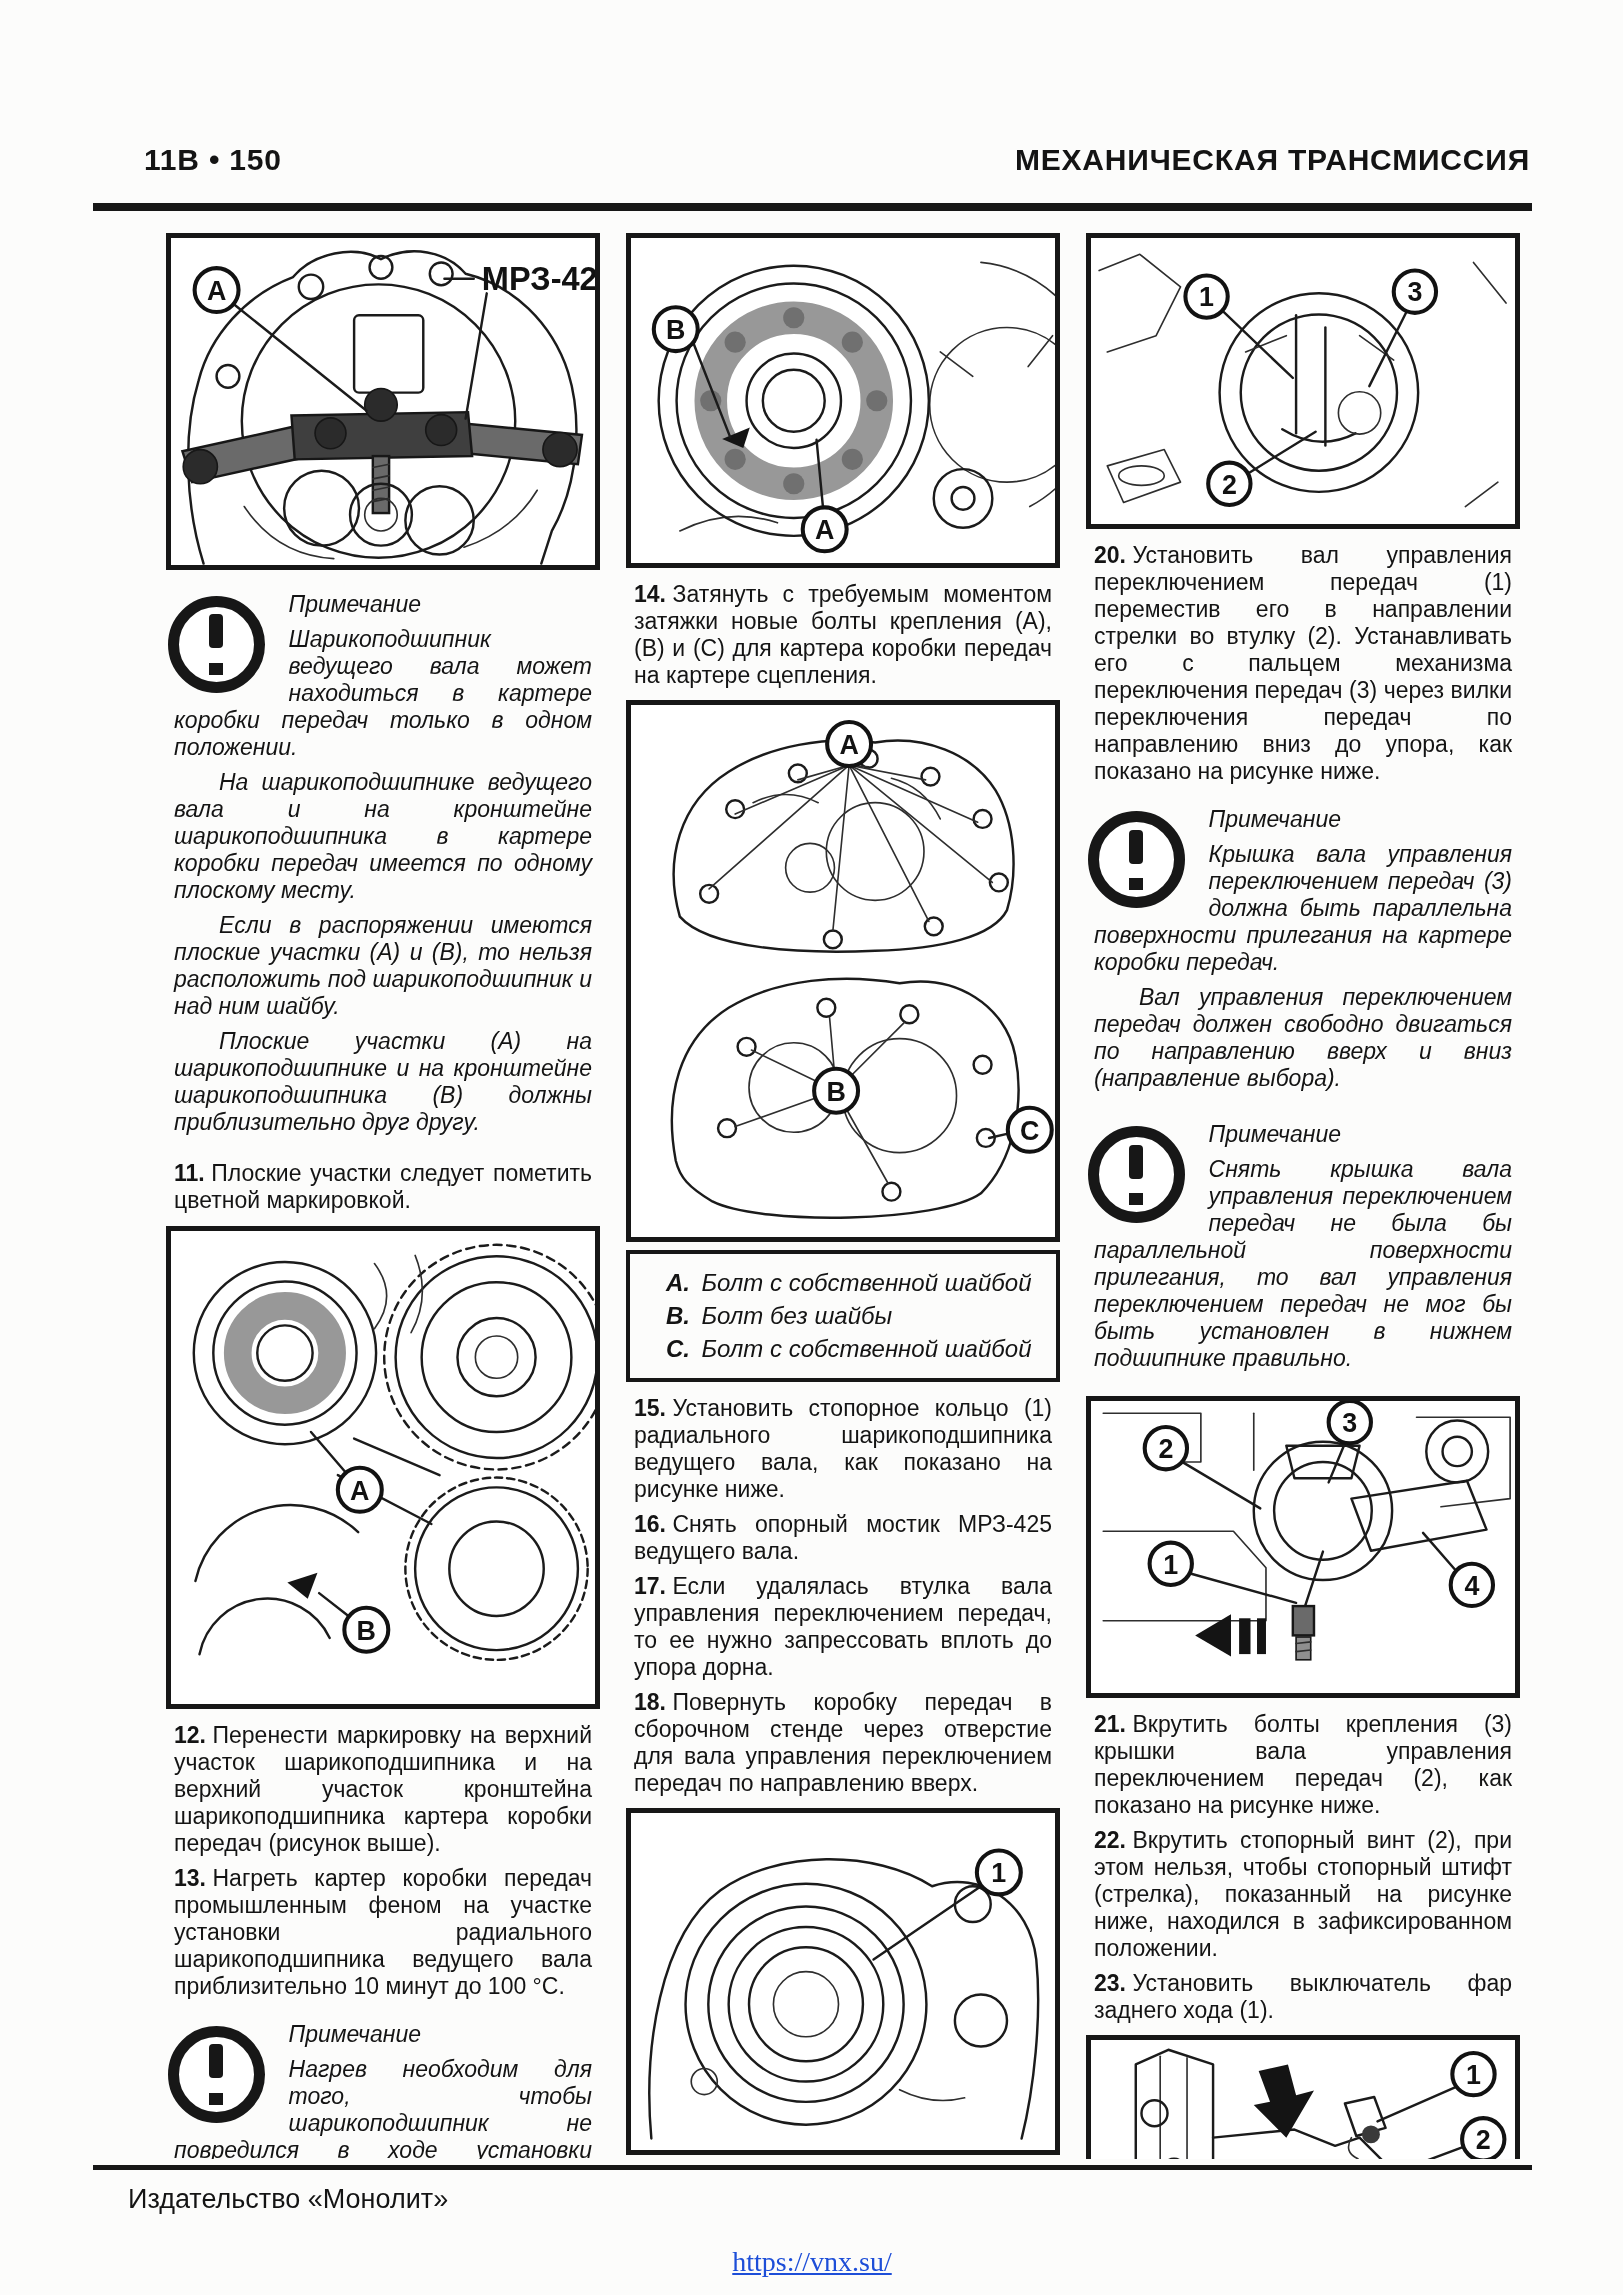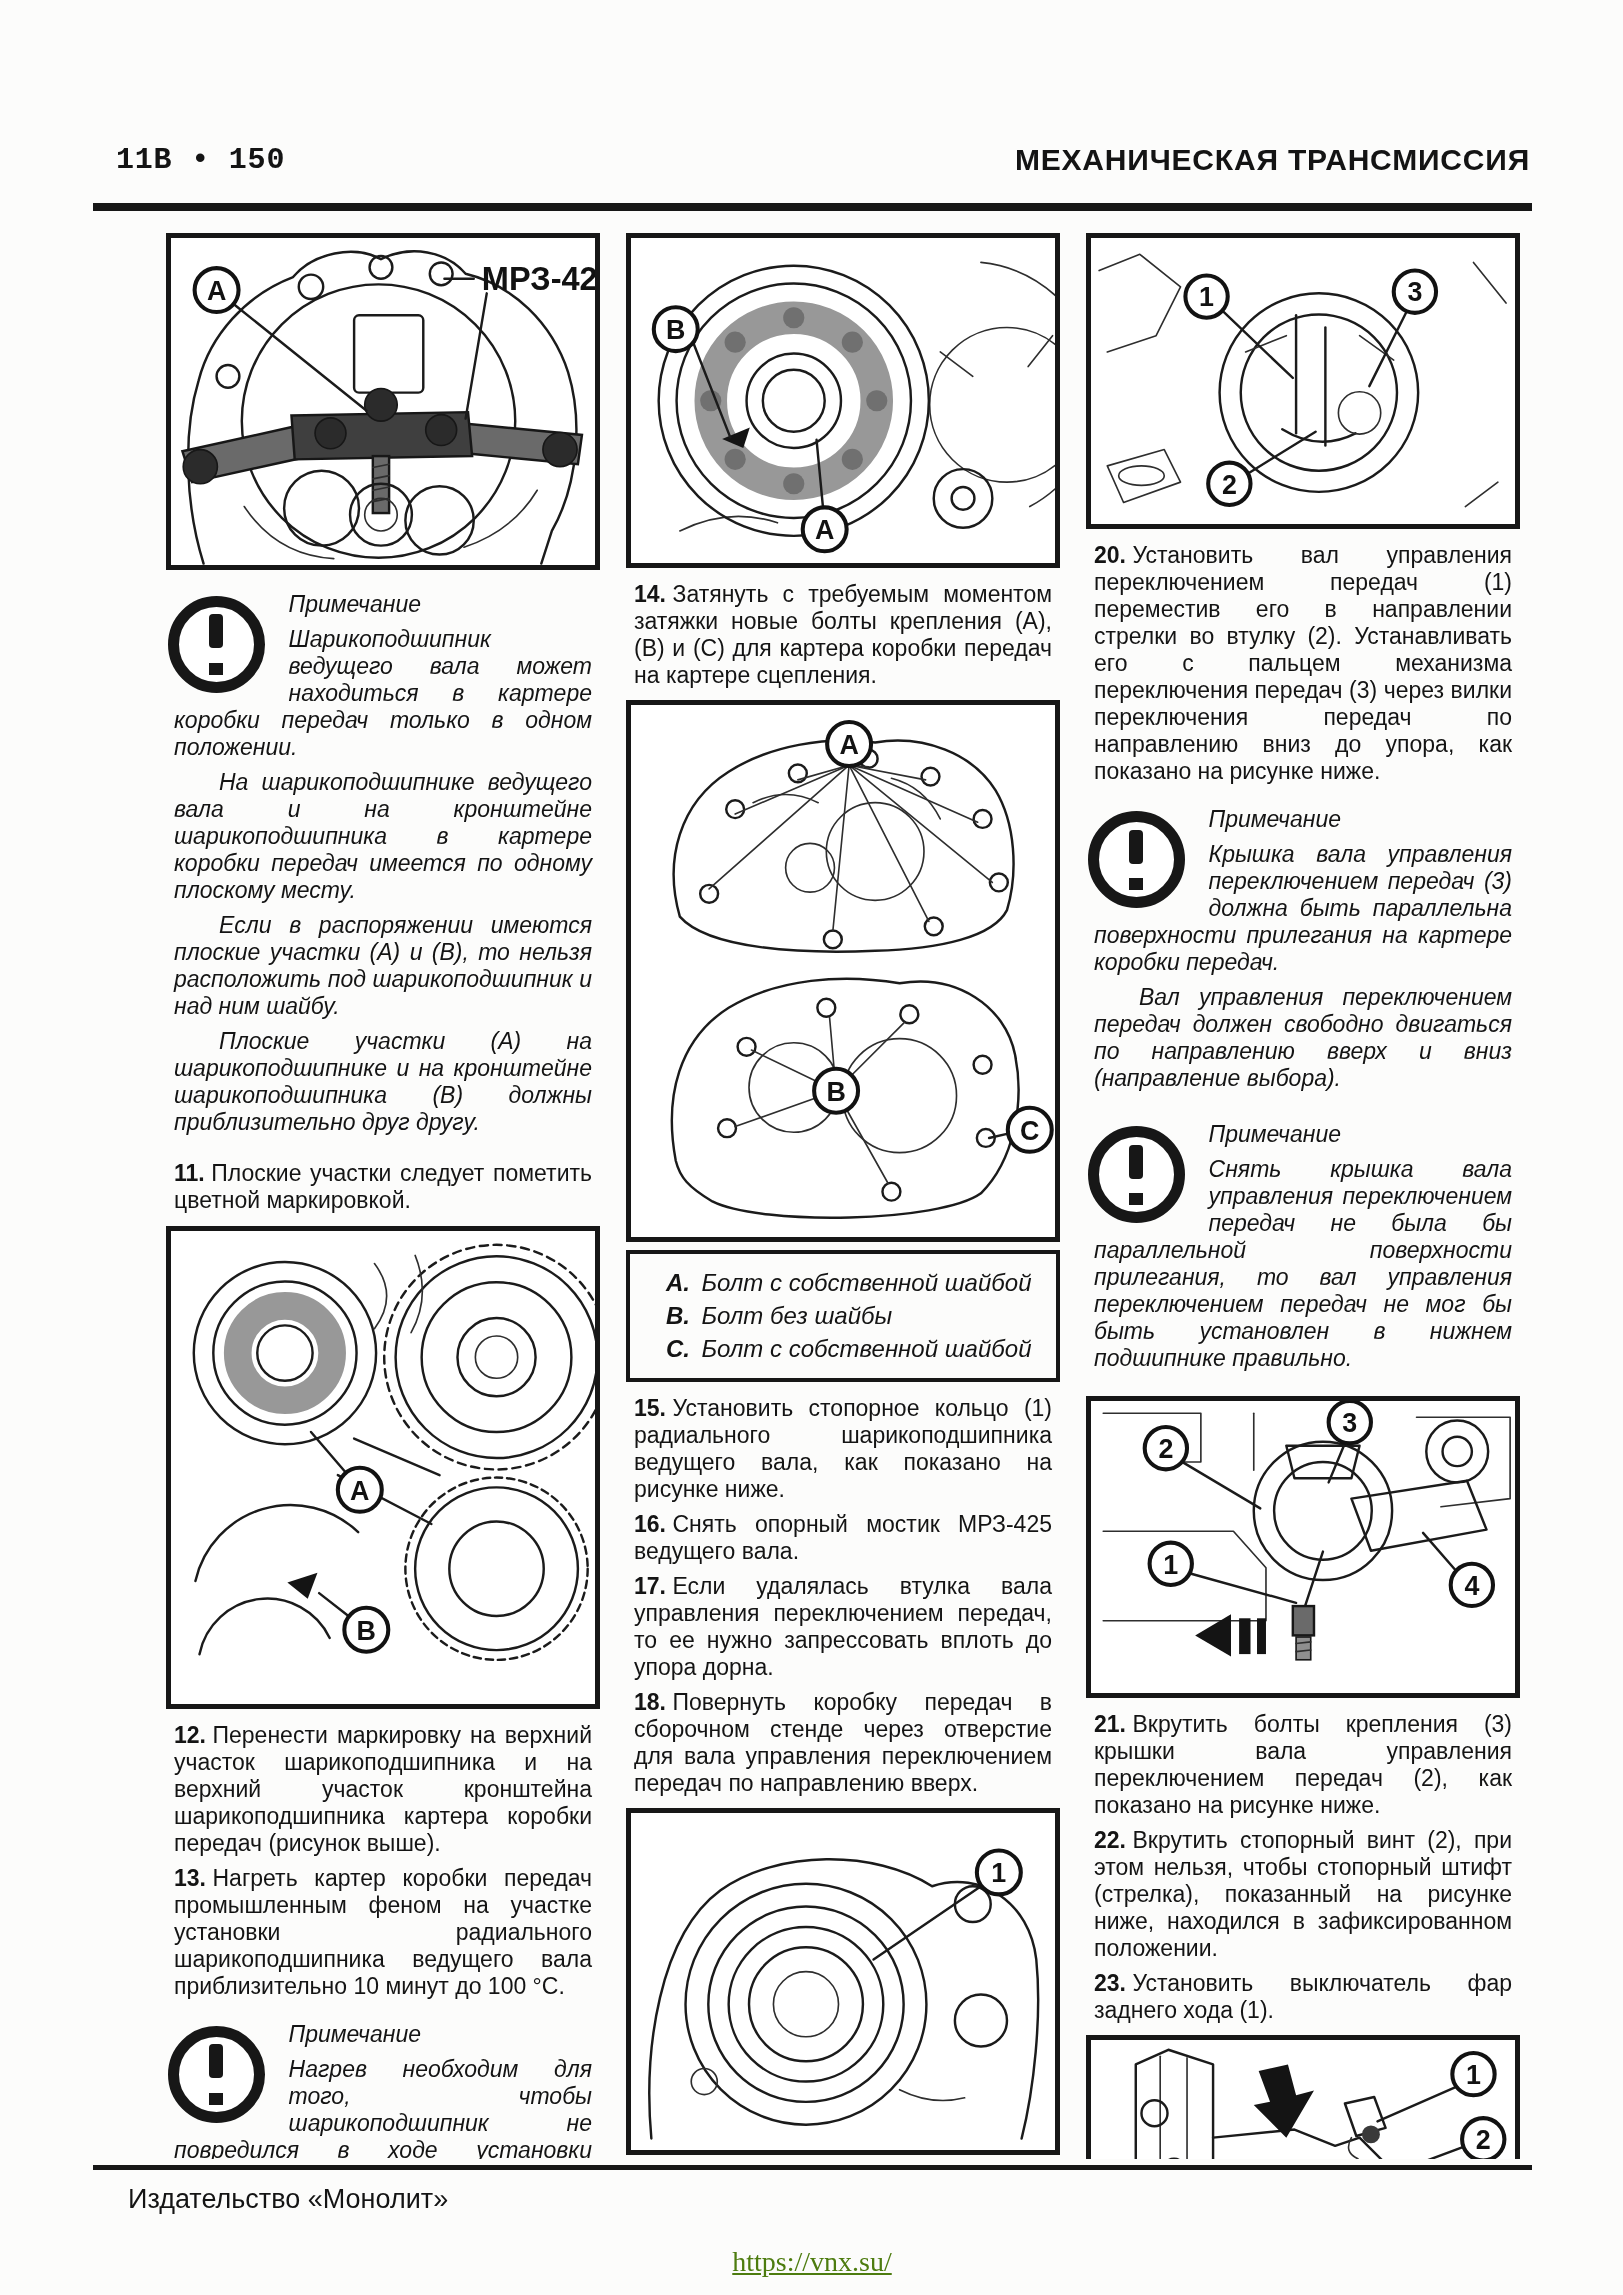--- a/index.html
+++ b/index.html
@@ -1,25 +1,25 @@
 <!DOCTYPE html>
 <html lang="ru" style="font-size:13px"><head>
 <meta charset="utf-8">
 <style>
   html,body{margin:0;padding:0;background:#d9d9d9;}
   .page{position:relative;width:1624px;height:2295px;background:#fcfcfb;margin:0 auto;
         font-family:"Liberation Sans","DejaVu Sans",sans-serif;color:#141414;overflow:hidden;}
   .hdr{position:absolute;top:143px;font-size:30px;font-weight:700;letter-spacing:0.8px;white-space:nowrap;}
-  .hdr-left{left:116px;font-family:Liberation Mono, monospace;}
+  .hdr-left{left:144px;}
   .hdr-right{right:94px;}
   .rule-top{position:absolute;left:93px;right:92px;top:203px;height:8px;background:#171717;}
   .rule-bottom{position:absolute;left:93px;right:92px;top:2165px;height:4.9px;background:#171717;}
   .footer-pub{position:absolute;left:128px;top:2184px;font-size:27px;}
   .footer-url{position:absolute;left:0;right:0;top:2246px;text-align:center;
-              font-family:"Liberation Serif","DejaVu Serif",serif;font-size:28px;color:#4d7c0f;
+              font-family:"Liberation Serif","DejaVu Serif",serif;font-size:28px;color:#1d4ed8;
               text-decoration:underline;}
   .content{position:absolute;left:166px;top:233px;width:1356px;height:1926px;display:flex;gap:26px;overflow:hidden;}
   .col{width:434px;flex:0 0 434px;font-size:23px;line-height:27px;text-align:justify;}
   p{margin:8px;}
   .item{margin-top:2.4px;}
   .inum{margin-right:6.5px;}
   .fig{border:5.7px solid #171717;background:#fff;margin:11.4px 0 13px;}
   .col > .fig:first-child{margin-top:0;}
   .fig svg{display:block;width:100%;height:auto;}
   .fig.attached{margin-bottom:4.9px;}

